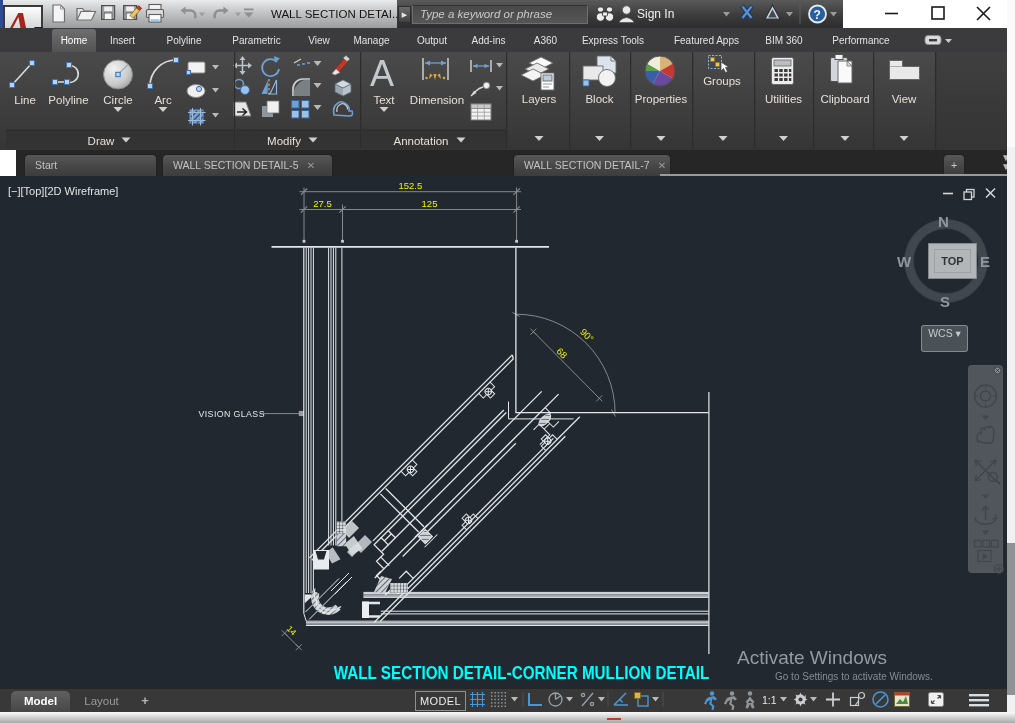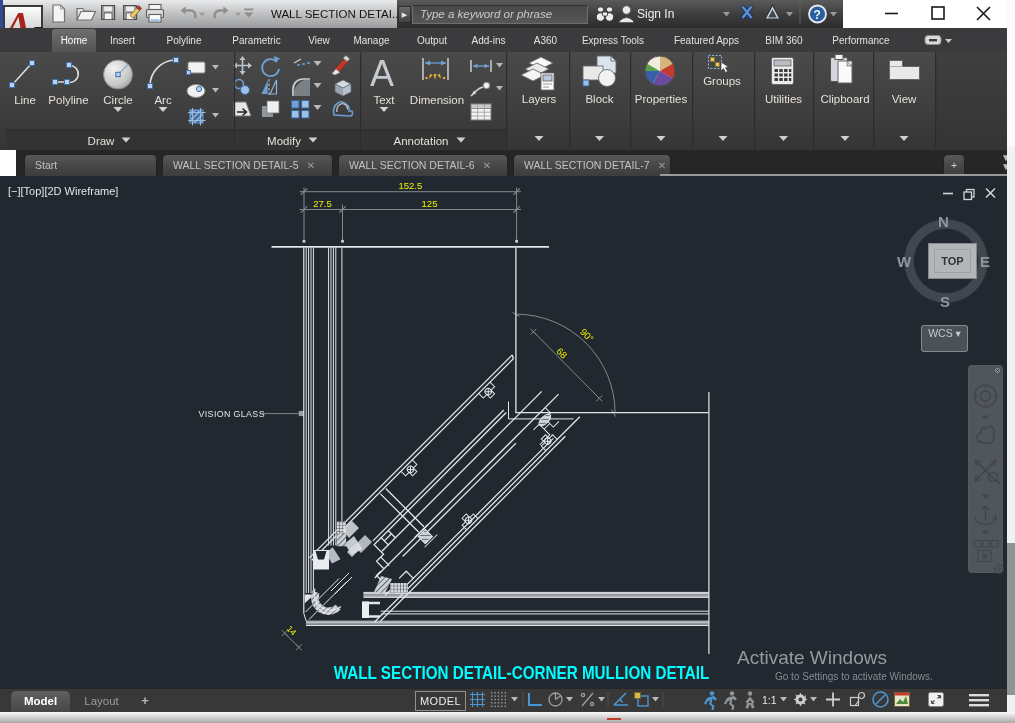--- a/index.html
+++ b/index.html
@@ -438,21 +438,20 @@
         <path d="M718.5 84 l4.5 5 4.5 -5 z" fill="#cfcfcf"></path>
         <path d="M779.0 84 l4.5 5 4.5 -5 z" fill="#cfcfcf"></path>
         <path d="M840.5 84 l4.5 5 4.5 -5 z" fill="#cfcfcf"></path>
         <path d="M899.5 84 l4.5 5 4.5 -5 z" fill="#cfcfcf"></path>
       </g>
     </svg>
 
 <div class="abs" id="filetabs">
       <div class="ftab" style="left: 8px; width: 133px; padding-left: 10px;">Start</div>
       <div class="ftab" style="left: 146px; width: 171px; padding-left: 10px;">WALL SECTION DETAIL-5<span class="x">✕</span></div>
-      <div class="ftab" style="left: 322px; width: 170px; padding-left: 10px;">WALL SECTION DETAIL-6<span class="x">✕</span></div>
       <div class="ftab" style="left: 497px; width: 158px; padding-left: 10px;">WALL SECTION DETAIL-7<span class="x">✕</span></div>
       <div class="ftab" style="left: 927px; width: 22px; text-align: center; padding-left: 0px; color: rgb(204, 204, 204);">+</div>
       <div style="position: absolute; left: 981px; top: 3px; color: rgb(185, 185, 185); font-size: 10px; line-height: 9px; text-align: center; width: 18px;">▼<br>▼</div>
     </div>
 
 <div class="abs" id="canvas"></div>
 <div class="abs" id="canvline"></div>
 <div class="abs" id="vplabel">[−][Top][2D Wireframe]</div>
 <svg class="abs" width="70" height="18" style="left:938px;top:184px;" id="dwctl">
  <line x1="5" y1="9.5" x2="15" y2="9.5" stroke="#d2d6da" stroke-width="1.6"></line>

